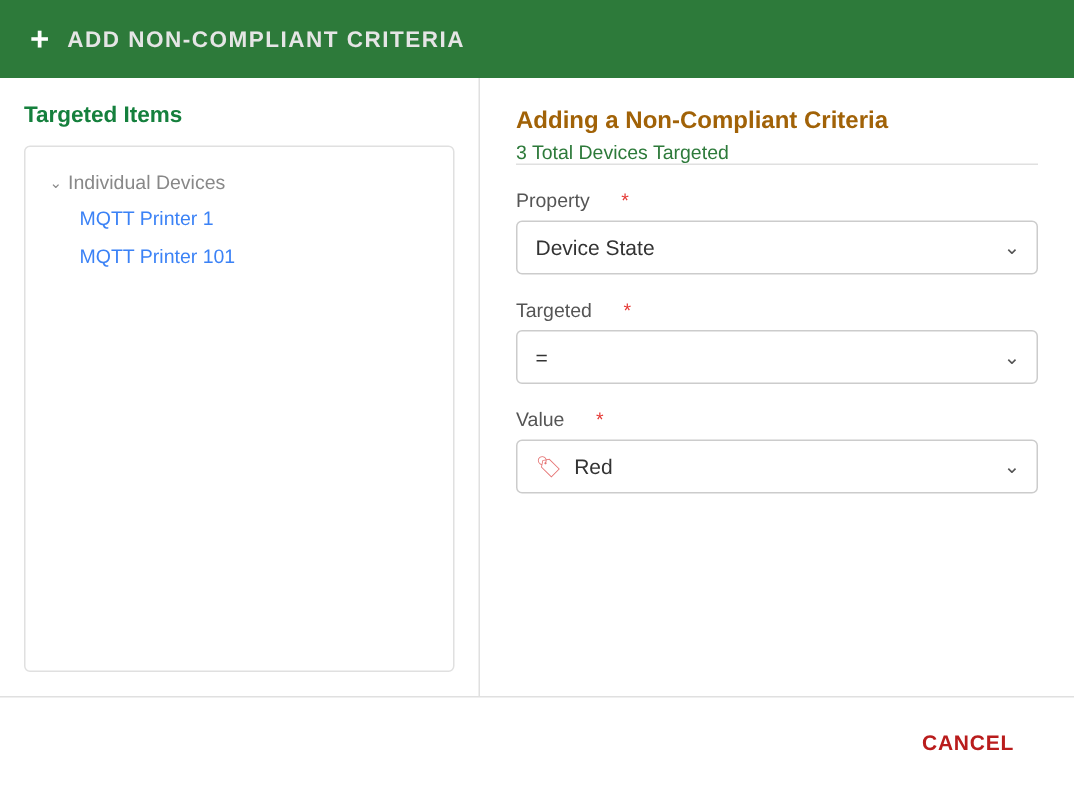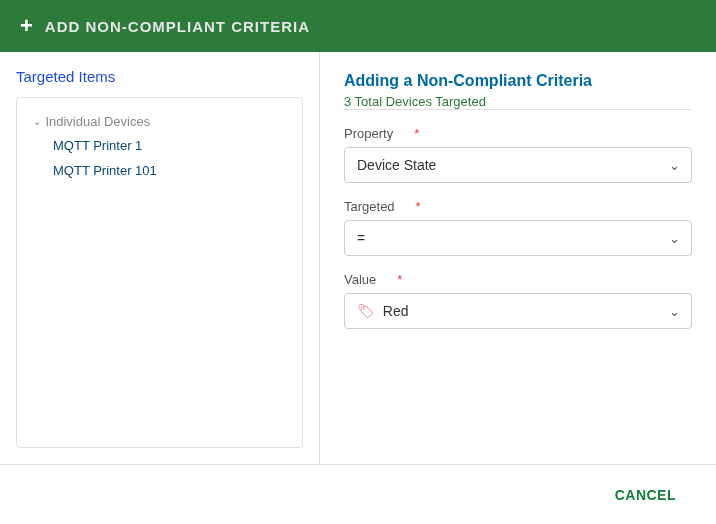--- a/index.html
+++ b/index.html
@@ -51,22 +51,22 @@
     .left-panel {
       width: 320px;
       border-right: 1px solid #e0e0e0;
       padding: 16px 0;
       display: flex;
       flex-direction: column;
       flex-shrink: 0;
     }
     .left-panel-title {
       font-size: 15px;
-      font-weight: normal;
-      color: #1d4ed8;
+      font-weight: bold;
+      color: #15803d;
       padding: 0 16px 12px 16px;
     }
     .left-panel-content {
       border: 1px solid #e0e0e0;
       margin: 0 16px;
       border-radius: 4px;
       flex: 1;
       overflow: auto;
       padding: 8px 0;
     }
@@ -80,34 +80,34 @@
       color: #888;
       font-size: 13px;
       padding: 4px 8px;
       cursor: pointer;
     }
     .chevron-icon {
       font-size: 10px;
       color: #888;
     }
     .tree-device-item {
-      color: #0c4a6e;
+      color: #3b82f6;
       font-size: 13px;
       padding: 5px 8px 5px 28px;
     }
     .right-panel {
       flex: 1;
       padding: 20px 24px;
       display: flex;
       flex-direction: column;
     }
     .right-panel-title {
       font-size: 16px;
       font-weight: bold;
-      color: #0369a1;
+      color: #a16207;
       margin-bottom: 4px;
     }
     .devices-targeted {
       font-size: 13px;
       color: #2d7a3a;
     }
     .divider {
       border: none;
       border-top: 1px solid #e0e0e0;
       margin-bottom: 16px;
@@ -188,21 +188,21 @@
       align-items: center;
       justify-content: flex-end;
       padding: 0 20px;
       gap: 12px;
       flex-shrink: 0;
       background: #fff;
     }
     .btn-cancel {
       background: transparent;
       border: none;
-      color: #15803d;
+      color: #b91c1c;
       font-size: 14px;
       font-weight: bold;
       padding: 10px 20px;
       cursor: pointer;
       letter-spacing: 0.5px;
       text-transform: uppercase;
     }
     .btn-add {
       background: #2d7a3a;
       color: #fff;

